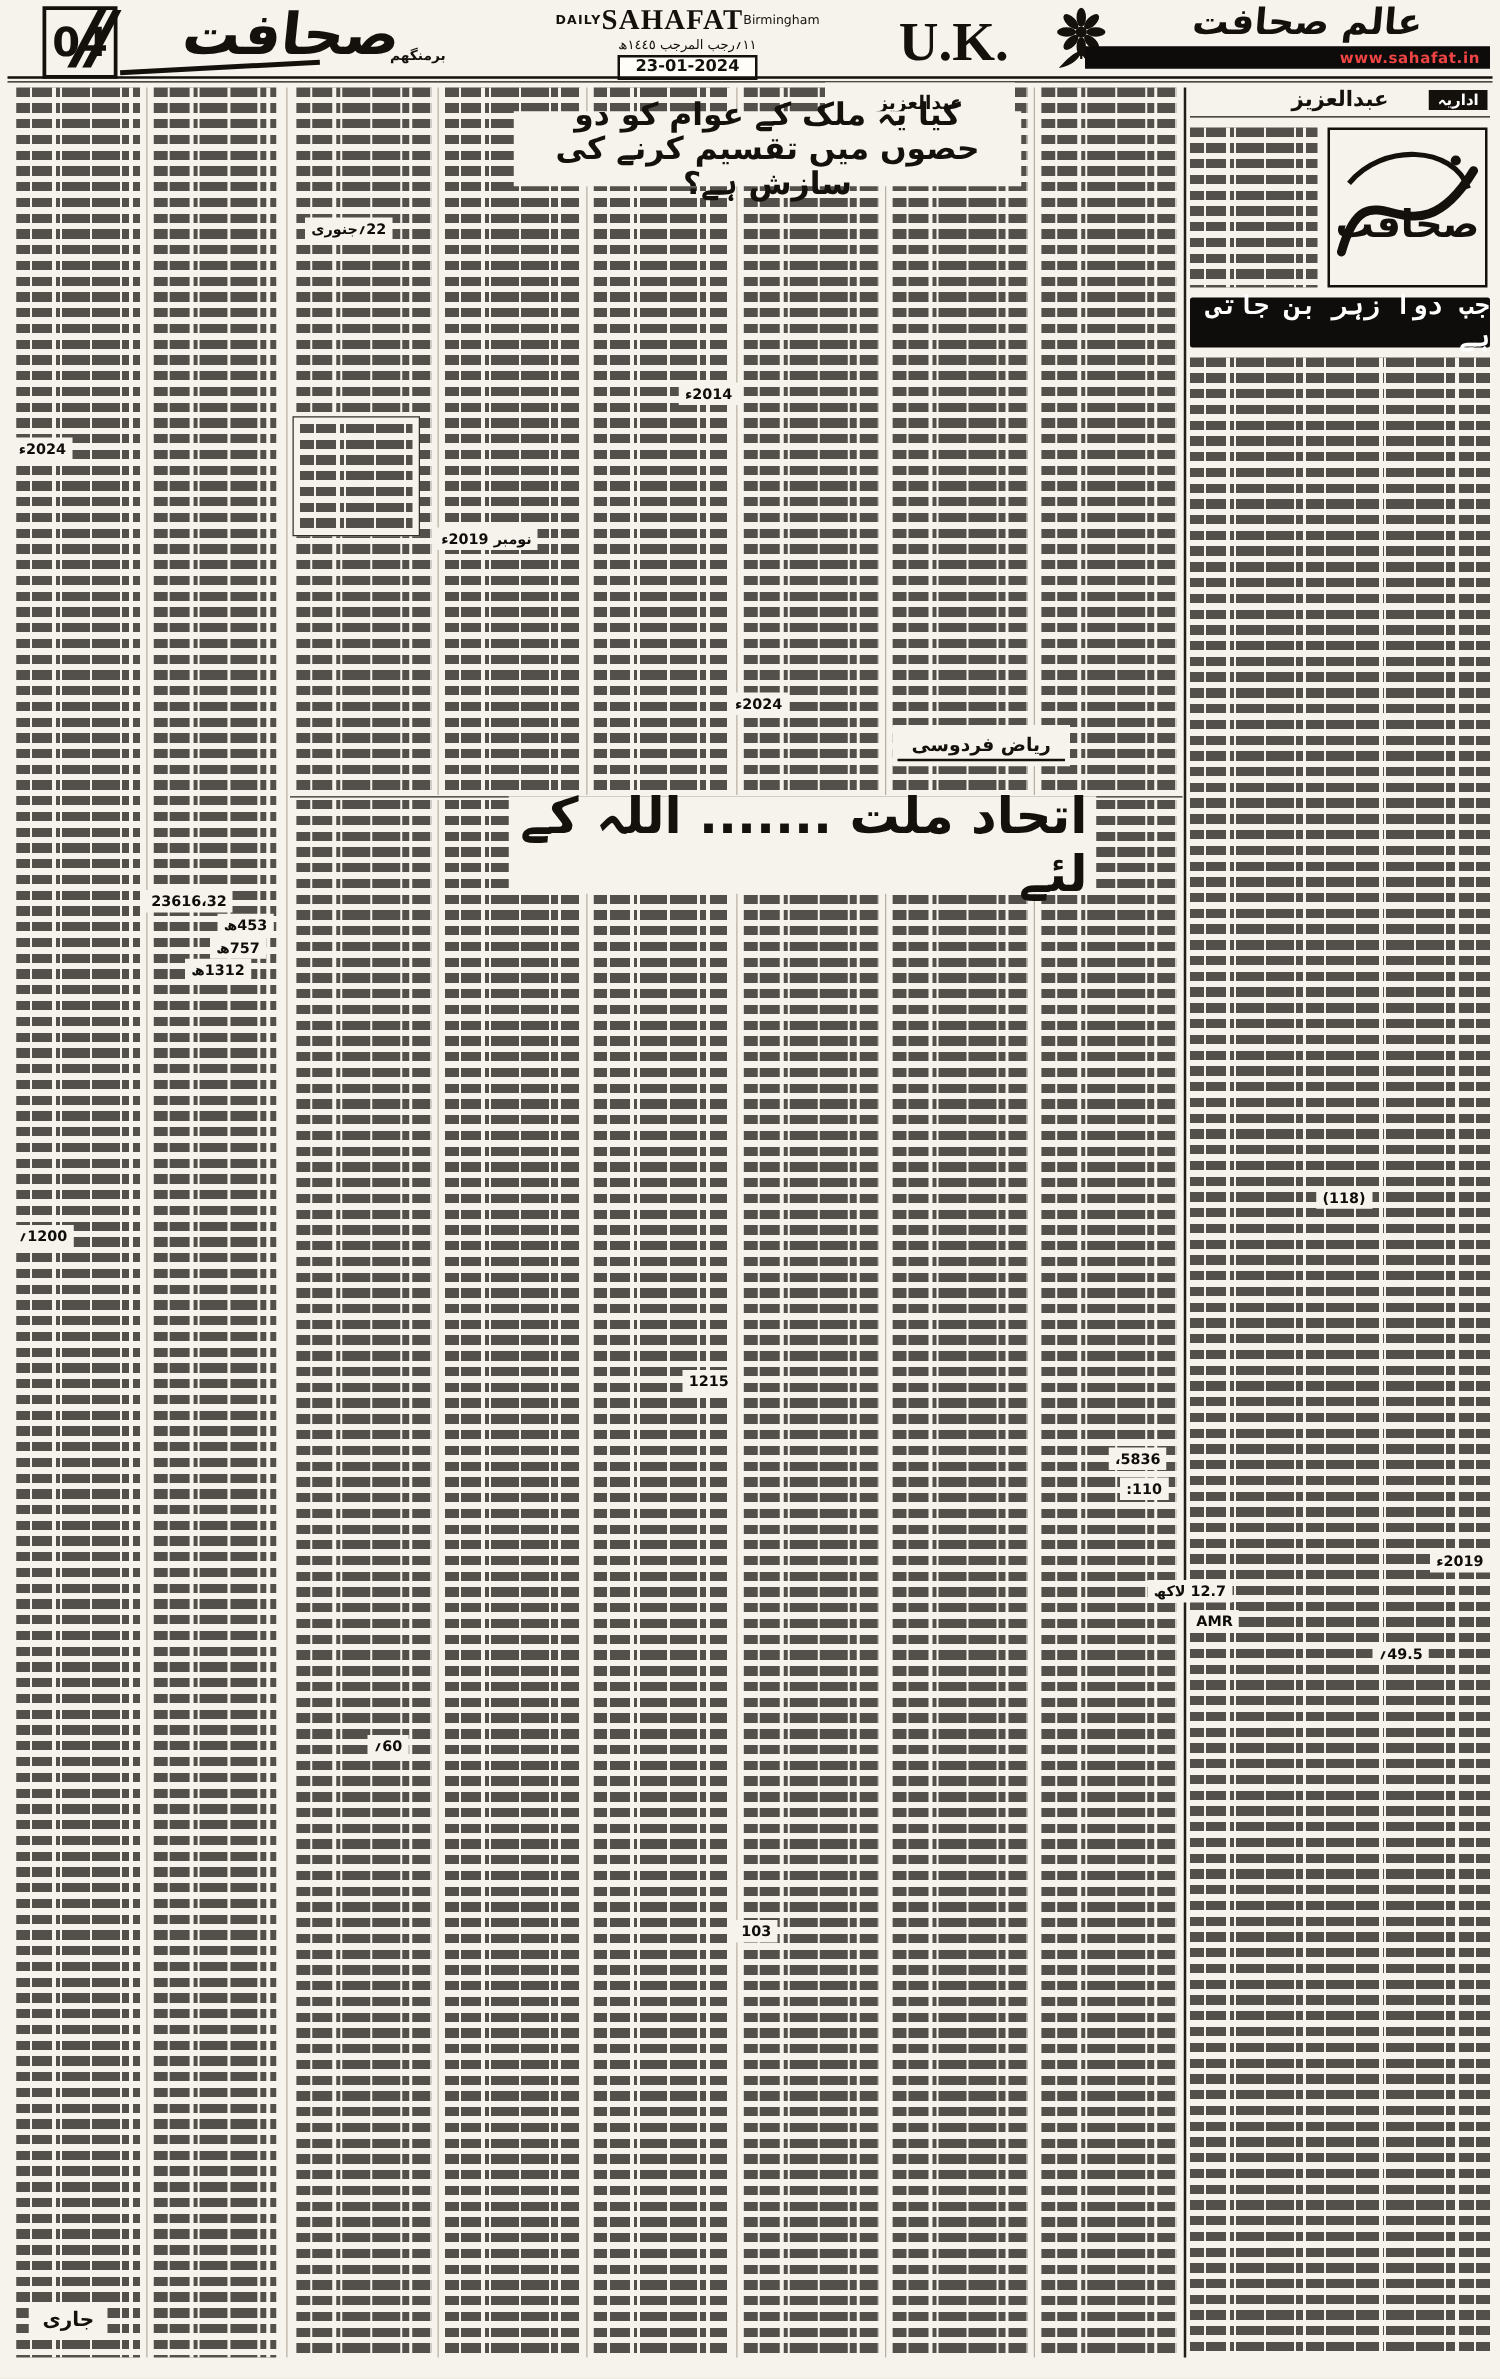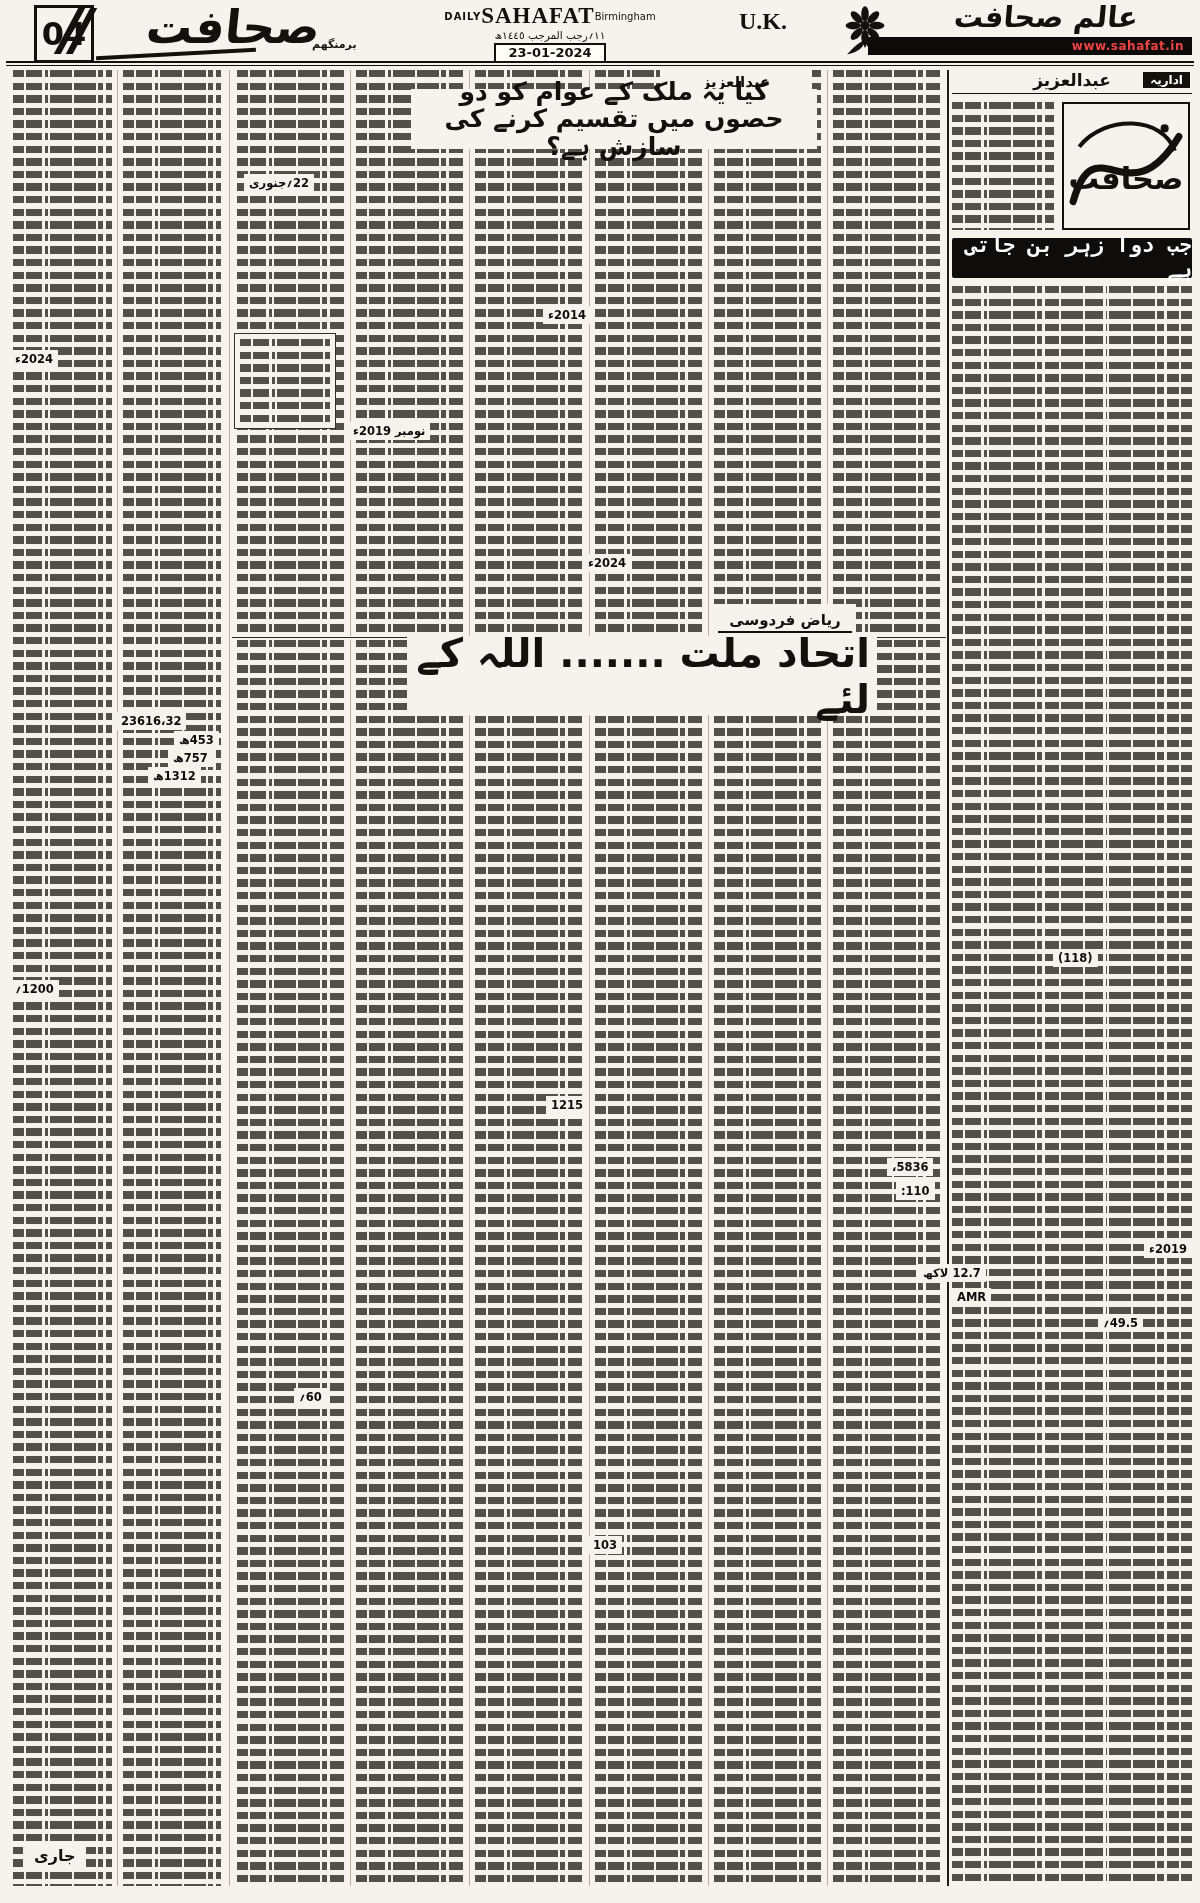--- a/index.html
+++ b/index.html
@@ -14,21 +14,21 @@
   .masthead-title{font-size:46px;font-weight:800;line-height:1.1;transform:skewX(-6deg);direction:rtl;}
   .masthead-underline{left:96px;top:52px;width:160px;height:4px;background:#14110d;transform:rotate(-3deg);}
   .masthead-city{left:312px;top:38px;font-size:11px;font-weight:700;direction:rtl;}
   .center-head{left:440px;top:3px;width:220px;text-align:center;}
   .center-line1{display:flex;align-items:center;justify-content:center;gap:0;}
   .daily{font-size:10px;font-weight:700;letter-spacing:1px;}
   .papername{font-size:23px;font-weight:900;font-family:"Liberation Serif",serif;letter-spacing:1px;}
   .papercity{font-size:10px;}
   .hijri{font-size:10.5px;margin-top:0;direction:rtl;}
   .datebox{display:inline-block;border:2px solid #14110d;padding:0 12px 1px;font-size:13px;font-weight:800;margin-top:2px;background:#fffdf8;}
-  .uk{left:688px;top:8px;width:150px;text-align:center;font-family:"Liberation Serif",serif;font-size:24px;font-weight:900;}
+  .uk{left:688px;top:8px;width:150px;text-align:center;font-family:"Liberation Serif",serif;font-size:44px;font-weight:900;}
   .logo{left:838px;top:4px;width:54px;height:54px;}
   .brand{left:900px;top:0;width:292px;text-align:center;font-size:29px;font-weight:800;transform:skewX(-5deg);direction:rtl;}
   .urlbar{left:868px;top:37px;width:324px;height:18px;background:#0d0c0a;color:#ef4444;display:flex;align-items:center;justify-content:flex-end;font-size:12px;font-weight:700;padding:0 8px;letter-spacing:.5px;box-sizing:border-box;}
   .rule-double{left:6px;top:61px;width:1188px;height:5px;border-top:2.5px solid #14110d;border-bottom:1px solid #14110d;box-sizing:border-box;}
 
   
   .cols{display:flex;height:100%;}
   .col{flex:1 1 0;padding:0 5px;min-width:0;}
   .col + .col{border-left:1px solid #b7b0a2;}
   .fill{width:100%;height:100%;}
@@ -44,21 +44,21 @@
   .top-region{left:232px;top:70px;width:714px;height:566px;}
   .mid-region{left:232px;top:640px;width:714px;height:1246px;}
   .vrule-left{left:229px;top:70px;height:1816px;width:0;border-left:1px solid #b7b0a2;}
   .vrule-editorial{left:947px;top:70px;height:1816px;width:0;border-left:2px solid #221f19;}
   .rule-mid{left:232px;top:637px;width:714px;height:0;border-top:1.5px solid #2a2620;}
 
   
   .byline{position:absolute;background:#f6f3ec;text-align:center;font-size:15px;font-weight:800;direction:rtl;padding:3px 6px 2px;border-bottom:2.5px solid #14110d;box-shadow:0 0 0 4px #f6f3ec;}
   .h-top-byline{left:664px;top:70px;width:132px;}
   .h-top{left:418px;top:96px;width:392px;height:46px;display:flex;align-items:center;justify-content:center;font-size:25px;font-weight:700;direction:rtl;background:#f6f3ec;box-shadow:0 0 0 7px #f6f3ec;text-align:center;line-height:1.1;}
-  .h-mid-byline{left:718px;top:608px;width:122px;}
+  .h-mid-byline{left:718px;top:584px;width:122px;}
   .h-mid{left:414px;top:644px;width:456px;height:64px;display:flex;align-items:center;justify-content:center;font-size:40px;font-weight:900;direction:rtl;background:#f6f3ec;box-shadow:0 0 0 7px #f6f3ec;}
 
   
   .editorial{left:952px;top:70px;width:240px;height:1816px;}
   .ed-byline{position:absolute;left:0;top:0;width:100%;text-align:center;font-weight:800;font-size:17px;border-bottom:1.5px solid #14110d;padding-bottom:3px;direction:rtl;box-sizing:border-box;}
   .ed-box{position:absolute;right:2px;top:32px;width:128px;height:128px;border:2.5px solid #14110d;background:#f6f3ec;box-sizing:border-box;}
   .ed-box-tab{position:absolute;right:2px;top:2px;background:#14110d;color:#fff;font-size:12px;font-weight:700;padding:1px 7px;direction:rtl;z-index:2;}
   .ed-side-text{position:absolute;left:0;top:32px;width:102px;height:128px;}
   .ed-banner{position:absolute;left:0;top:168px;width:100%;height:40px;background:#0e0d0b;color:#fff;display:flex;align-items:center;justify-content:center;font-size:21px;font-weight:800;direction:rtl;border-radius:2px;font-family:Liberation Mono, monospace;}
   .ed-body{position:absolute;left:0;top:216px;width:100%;height:1598px;}

